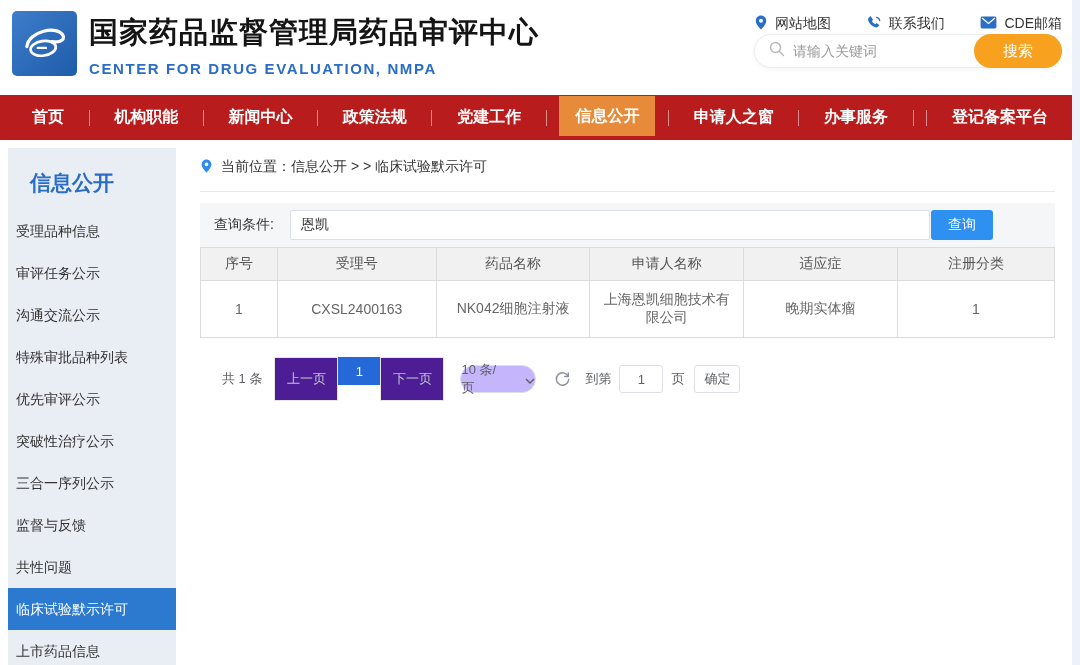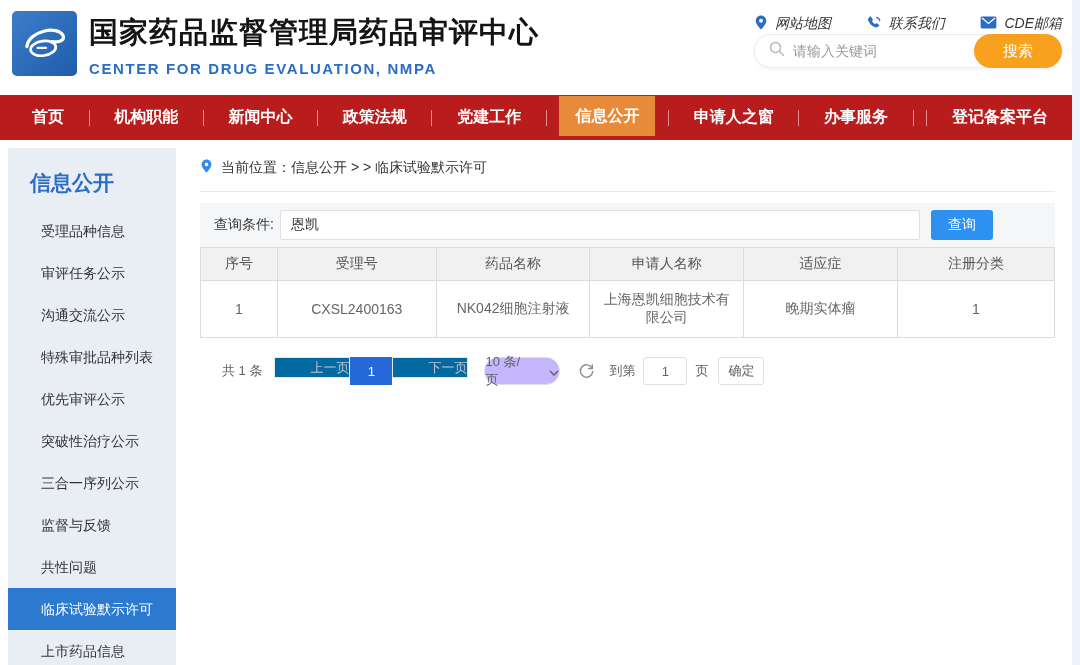--- a/index.html
+++ b/index.html
@@ -8,60 +8,60 @@
 
   
   .header { position:relative; height:95px; background:#fff; }
   .logo { position:absolute; left:12px; top:11px; width:65px; height:65px; border-radius:5px;
           background:linear-gradient(135deg,#3d7dc9,#1f5cab); display:flex; align-items:center; justify-content:center; }
   .title-block { position:absolute; left:89px; top:13px; }
   .cn-title { font-size:29px; font-weight:bold; color:#141414; letter-spacing:1px; }
   .en-title { margin-top:7px; font-size:15px; font-weight:bold; color:#2a6dc6; letter-spacing:1.6px; }
   .header-right { position:absolute; right:18px; top:14px; width:308px; }
   .quick-links { display:flex; justify-content:space-between; align-items:center; }
-  .quick-link { display:flex; align-items:center; gap:7px; font-size:14px; color:#333; cursor:pointer;font-style:italic; }
+  .quick-link { display:flex; align-items:center; gap:7px; font-size:14px; color:#333; cursor:pointer; }
   .search-row { position:relative; height:34px; }
   .search-box { height:34px; border:1px solid #ececec; border-radius:17px; box-shadow:0 1px 5px rgba(0,0,0,.05);
                 display:flex; align-items:center; padding:0 95px 0 14px; background:#fff; }
   .search-input { border:none; outline:none; font-size:14px; color:#333; width:100%; margin-left:8px; background:transparent; }
   .search-input::placeholder { color:#9a9a9a; }
   .search-btn { position:absolute; right:0; top:0; width:88px; height:34px; border:none; border-radius:17px;
                 background:#f8a11f; color:#fff; font-size:15px; cursor:pointer; }
 
   
   .nav { height:45px; background:#b91c1c; display:flex; align-items:stretch; justify-content:space-between; padding:0 20px; }
   .nav-item { display:flex; align-items:center; padding:0 12px; color:#fff; font-size:16px; font-weight:bold; cursor:pointer; white-space:nowrap; }
   .nav-item.active { background:#e78a3a; margin:1px 0 4px; padding:0 16px; }
   .nav-sep { width:1px; height:16px; background:rgba(255,255,255,.5); align-self:center; }
 
   
   .body-wrap { position:relative; height:525px; }
   .sidebar { position:absolute; left:8px; top:8px; width:168px; height:517px; background:#e9edf4; }
   .sidebar-title { padding:21px 0 13px 22px; font-size:21px; font-weight:bold; color:#2a6dc6; }
-  .side-item { height:42px; line-height:42px; padding-left:33px; font-size:14px; color:#333; cursor:pointer; white-space:nowrap; }
+  .side-item { height:42px; line-height:42px; padding-left:8px; font-size:14px; color:#333; cursor:pointer; white-space:nowrap; }
   .side-item.active { background:#2b7ad0; color:#fff; }
 
   .main { position:absolute; left:200px; top:10px; width:855px; }
-  .breadcrumb { display:flex; align-items:center; gap:8px; font-size:14px; color:#333; padding:8px 0 14px 0; border-bottom:1px solid #e8e8e8; }
+  .breadcrumb { display:flex; align-items:flex-start; gap:8px; font-size:14px; color:#333; padding:8px 0 14px 0; border-bottom:1px solid #e8e8e8; }
   .query-bar { margin-top:11px; height:44px; background:#f5f6f8; display:flex; align-items:center; padding-left:14px; }
   .query-label { font-size:14px; color:#333; }
-  .query-input { width:640px; height:30px; border:1px solid #dcdfe6; border-radius:2px; margin-left:6px;
+  .query-input { width:640px; height:30px; border:1px solid #dcdfe6; border-radius:2px; margin-left:16px;
                  padding:0 10px; font-size:14px; color:#333; outline:none; background:#fff; }
   .query-btn { margin-left:auto; margin-right:62px; width:62px; height:30px; border:none; border-radius:3px;
                background:#2e90f0; color:#fff; font-size:14px; cursor:pointer; }
 
   table.result { width:100%; border-collapse:collapse; table-layout:fixed; }
   table.result th { background:#f1f1f1; border:1px solid #dcdcdc; height:33px; font-size:14px; color:#555; font-weight:normal; }
   table.result td { border:1px solid #dcdcdc; height:57px; text-align:center; font-size:14px; color:#666; padding:4px 10px; background:#fff; }
 
   .pagination { margin-top:19px; display:flex; align-items:center; font-size:13px; color:#606266; }
   .pg-total { margin-right:12px;margin-left:22px; }
   .pager-group { display:flex; }
-  .pg-btn { min-width:64px; height:21px; display:flex; align-items:center; justify-content:center;
-            border:1px solid #e6e6e6; background:#0369a1; color:#c0c4cc; font-size:13px; cursor:pointer;padding-left:35px; }
+  .pg-btn { min-width:64px; height:44px; display:flex; align-items:center; justify-content:center;
+            border:1px solid #e6e6e6; background:#4c1d95; color:#c0c4cc; font-size:13px; cursor:pointer; }
   .pg-page { min-width:42px; height:28px; display:flex; align-items:center; justify-content:center;
              background:#2569d8; color:#fff; font-size:13px; cursor:pointer; }
   .pg-select { margin-left:16px; width:76px; height:28px; border:1px solid #dcdfe6; border-radius:14px; background:#c4b5fd;
                display:flex; align-items:center; justify-content:center; gap:18px; font-size:13px; color:#606266; cursor:pointer; }
   .pg-refresh { margin:0 14px 0 18px; display:flex; align-items:center; cursor:pointer; }
   .pg-goto-label { margin-right:8px; }
   .pg-goto-input { width:44px; height:28px; border:1px solid #dcdfe6; border-radius:3px; text-align:center;
                    font-size:13px; color:#606266; outline:none; }
   .pg-goto-suffix { margin:0 10px 0 8px; }
   .pg-confirm { width:46px; height:28px; border:1px solid #dcdfe6; border-radius:3px; background:#fff;

